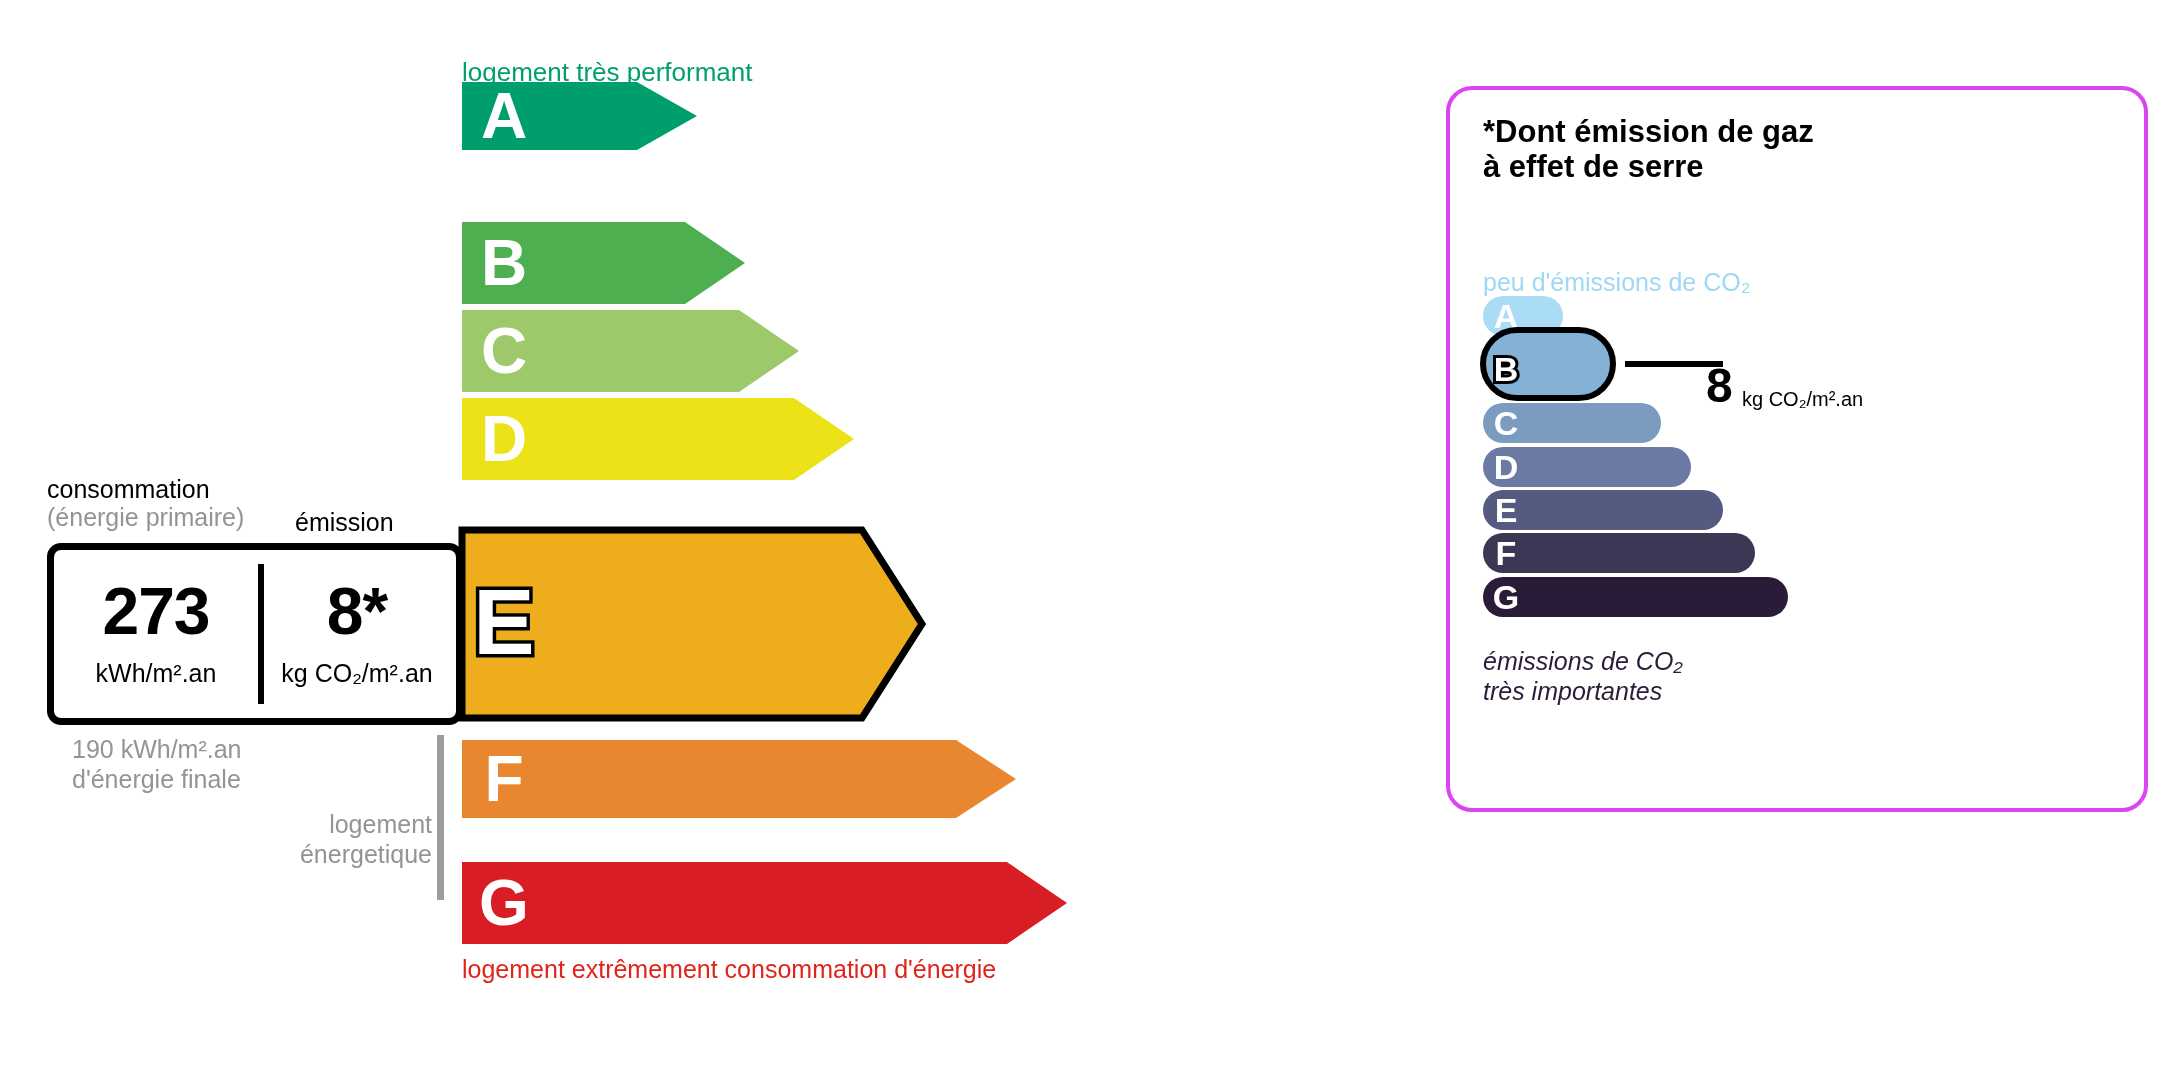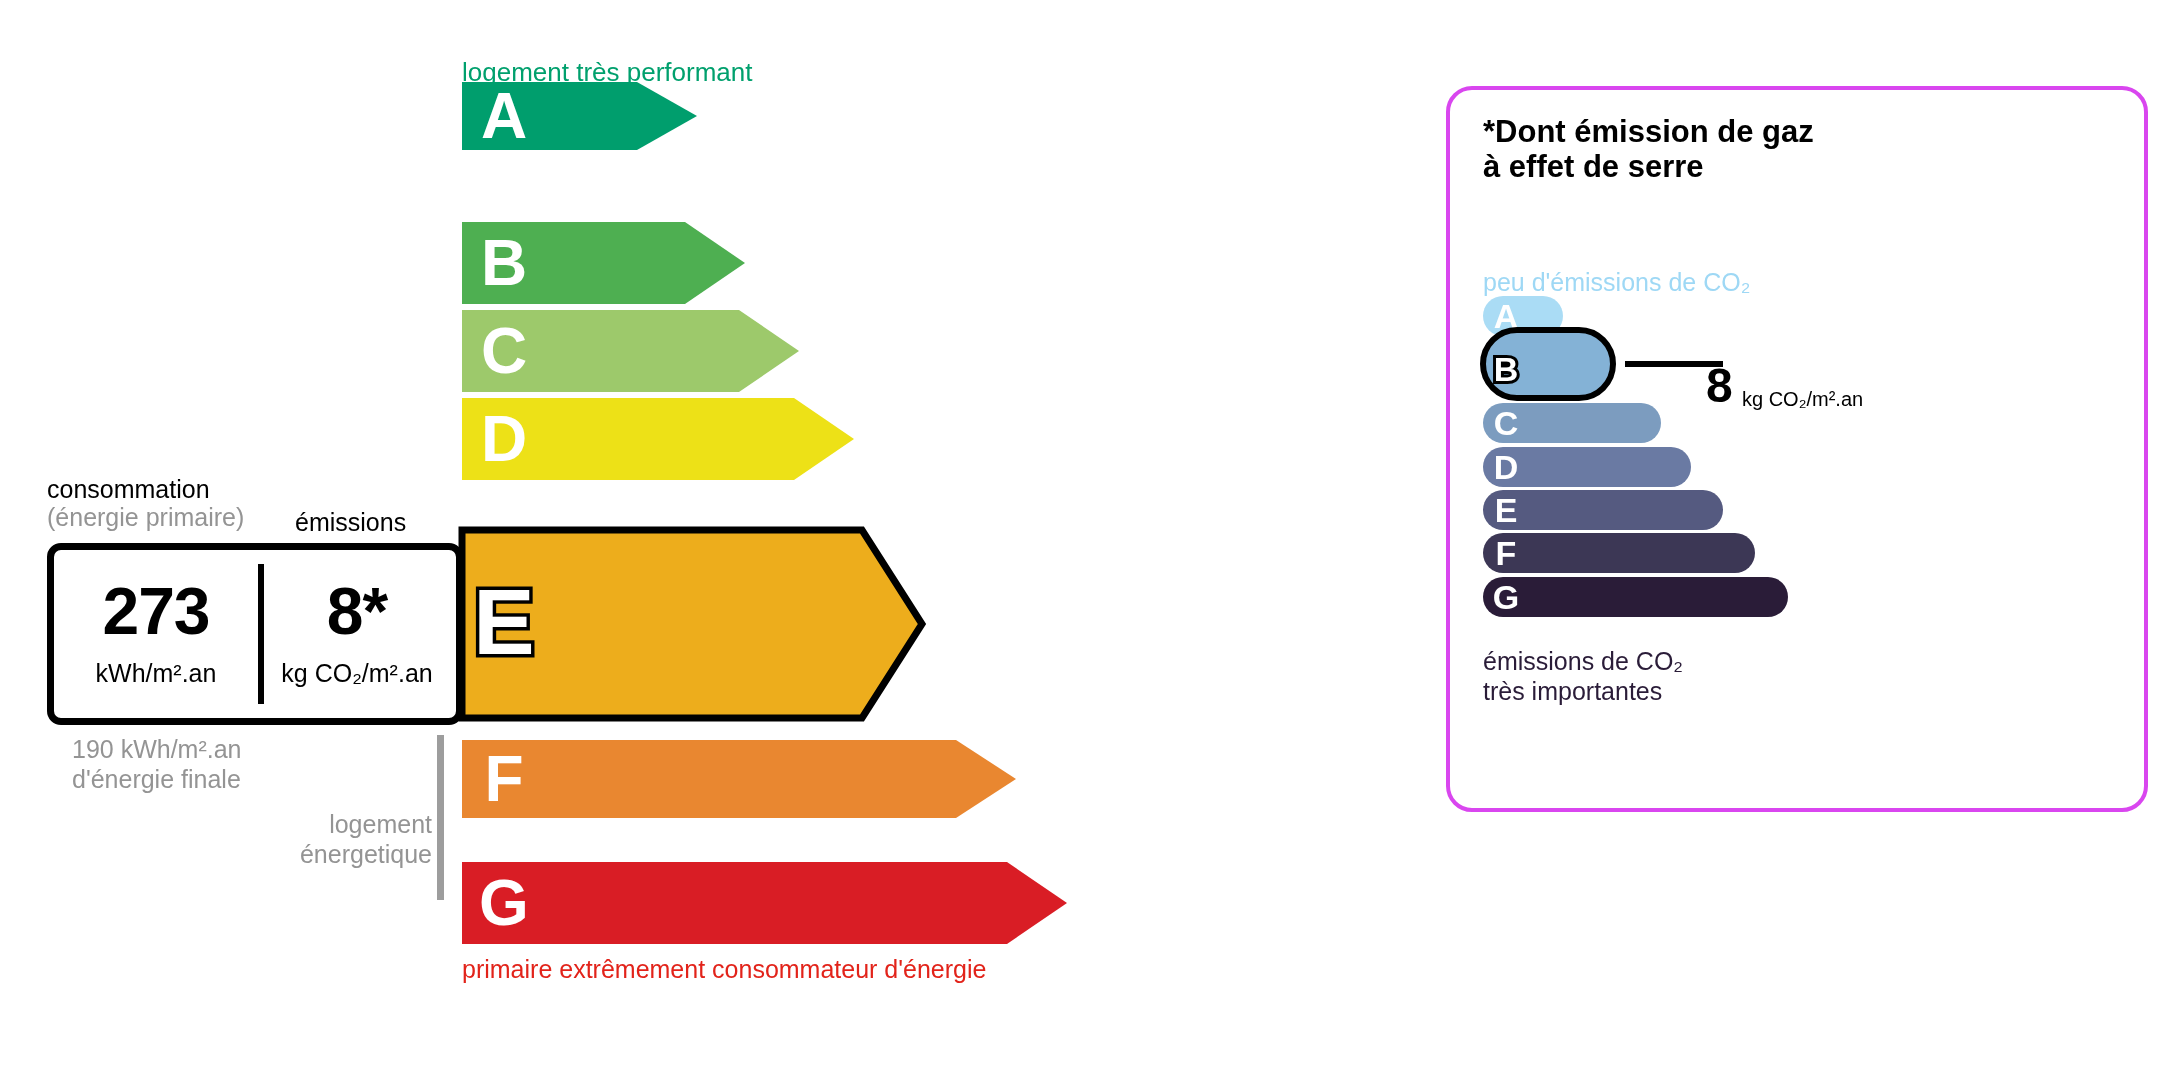--- a/index.html
+++ b/index.html
@@ -182,20 +182,21 @@
     white-space: nowrap;
   }
   .co2-bottom-caption {
     position: absolute;
     left: 33px;
     top: 556px;
     font-size: 25px;
     color: #2a1c38;
     line-height: 1.2;
     white-space: nowrap;
+    font-style: italic;
   }
   #co2-svg {
     position: absolute;
     left: 0;
     top: 0;
     width: 692px;
     height: 716px;
     overflow: visible;
   }
   .co2-letter {
@@ -241,28 +242,28 @@
         <text class="band-letter" x="504" y="461" font-size="64" text-anchor="middle">D</text>
         <polygon points="462,530 862,530 922,624 862,718 462,718" fill="#edad1c" stroke="#000000" stroke-width="7" stroke-linejoin="miter"></polygon>
         <text class="band-letter" x="504" y="654" font-size="92" text-anchor="middle" stroke="#000000" stroke-width="7" paint-order="stroke">E</text>
         <polygon points="462,740 956,740 1016,779 956,818 462,818" fill="#e98730"></polygon>
         <text class="band-letter" x="504" y="801" font-size="64" text-anchor="middle">F</text>
         <polygon points="462,862 1007,862 1067,903 1007,944 462,944" fill="#d91d25"></polygon>
         <text class="band-letter" x="504" y="925" font-size="64" text-anchor="middle">G</text>
       </g>
   </svg>
 
-  <div class="bottom-caption">primaire extrêmement consommateur d'énergie</div>
+  <div class="bottom-caption">logement extrêmement consommation d'énergie</div>
 
   <div class="label-consommation">
     <span>consommation</span>
     <span class="sub">(énergie primaire)</span>
   </div>
 
-  <div class="label-emissions">émissions</div>
+  <div class="label-emissions">émission</div>
 
   <div id="values-box">
     <div class="val-cell first">
       <div class="val-number">273</div>
       <div class="val-unit">kWh/m².an</div>
     </div>
     <div class="val-divider"></div>
     <div class="val-cell">
       <div class="val-number">8*</div>
       <div class="val-unit">kg CO₂/m².an</div>

